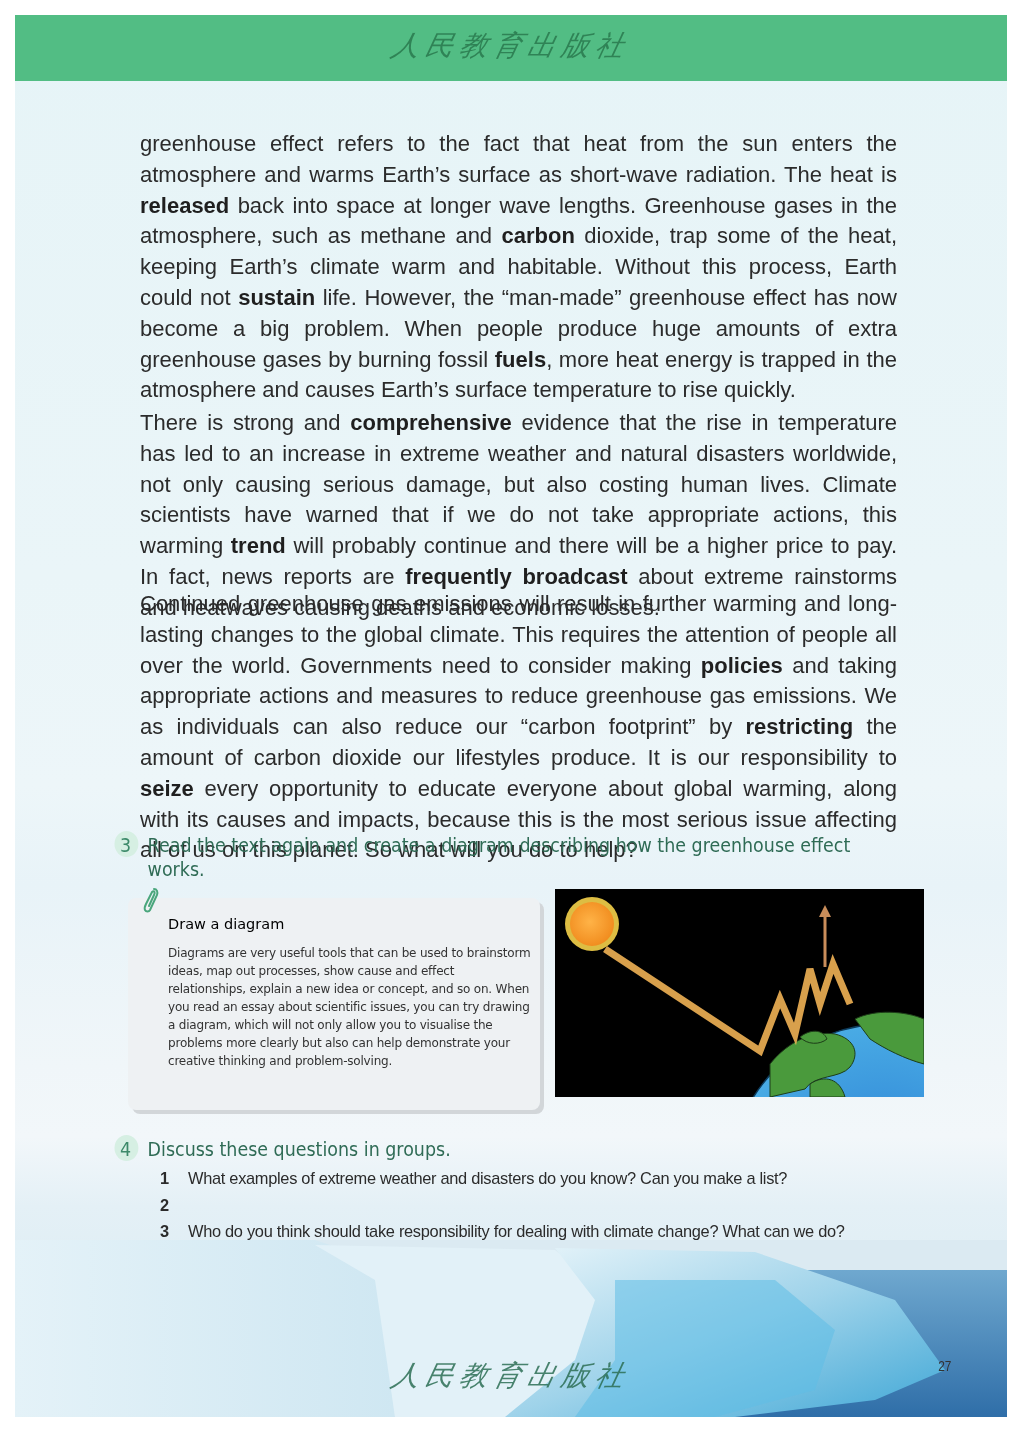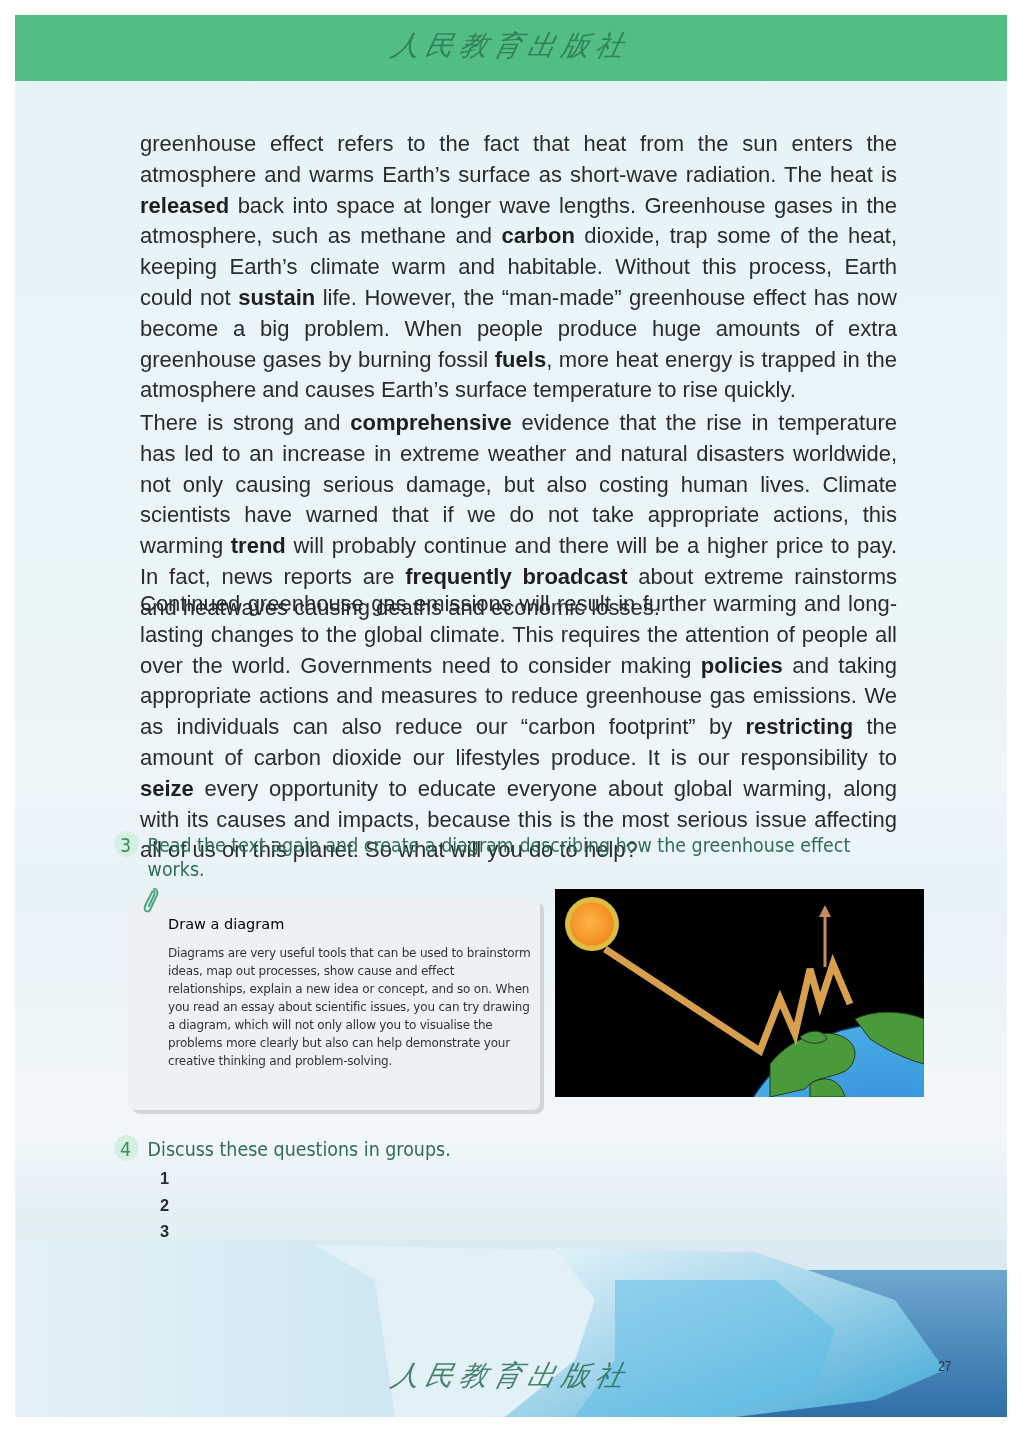--- a/index.html
+++ b/index.html
@@ -159,24 +159,26 @@
   </div>
 
   <div class="task-head task4">
     <span class="task-num">4</span>
     <span>Discuss these questions in groups.</span>
   </div>
 
   <ul class="question-list">
     <li>
       <span class="q-num">1</span>
+      <span>What examples of extreme weather and disasters do you know? Can you make a list?</span>
     </li>
     <li>
       <span class="q-num">2</span>
     </li>
     <li>
       <span class="q-num">3</span>
+      <span>Who do you think should take responsibility for dealing with climate change? What can we do?</span>
     </li>
   </ul>
 
   <div class="page-number">27</div>
   <div class="publisher-logo bottom">人民教育出版社</div>
 </div>
 
 </body></html>

